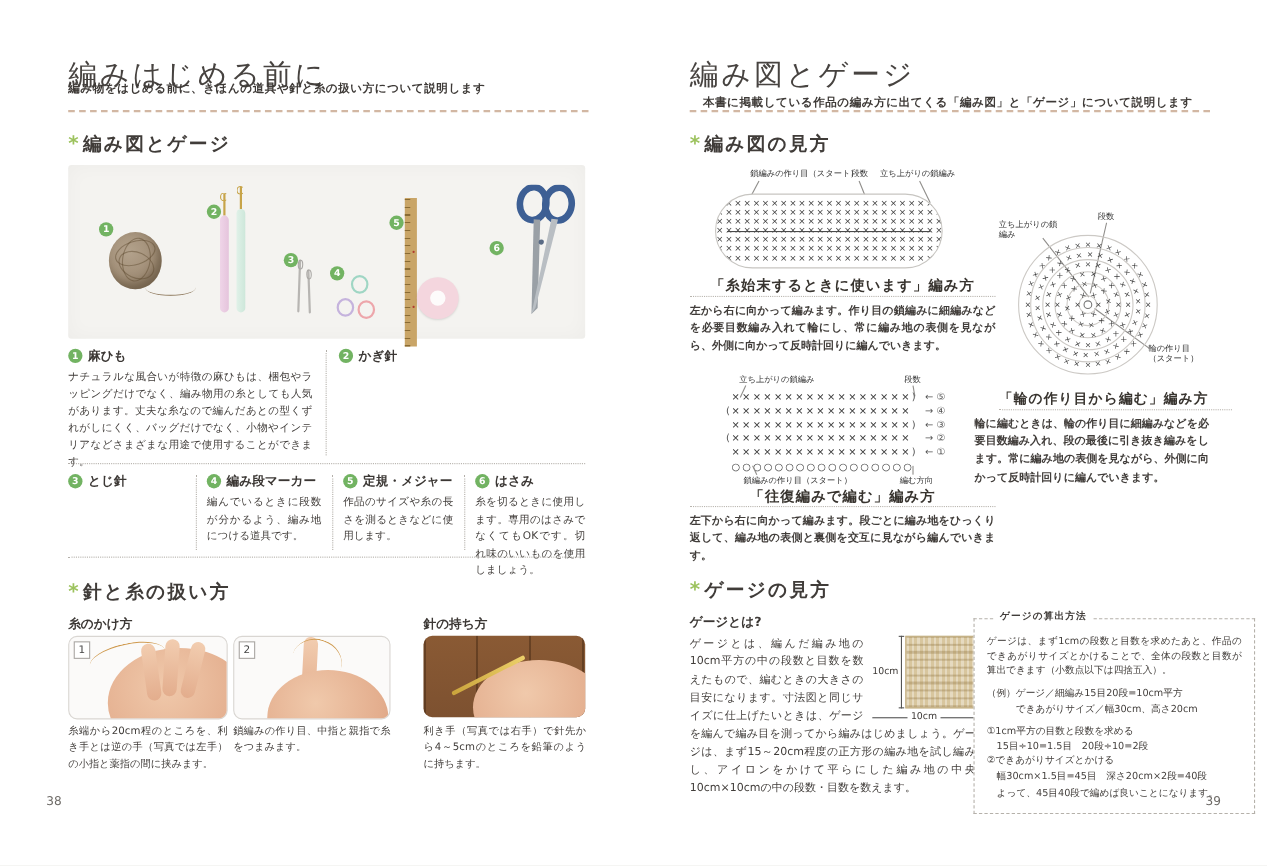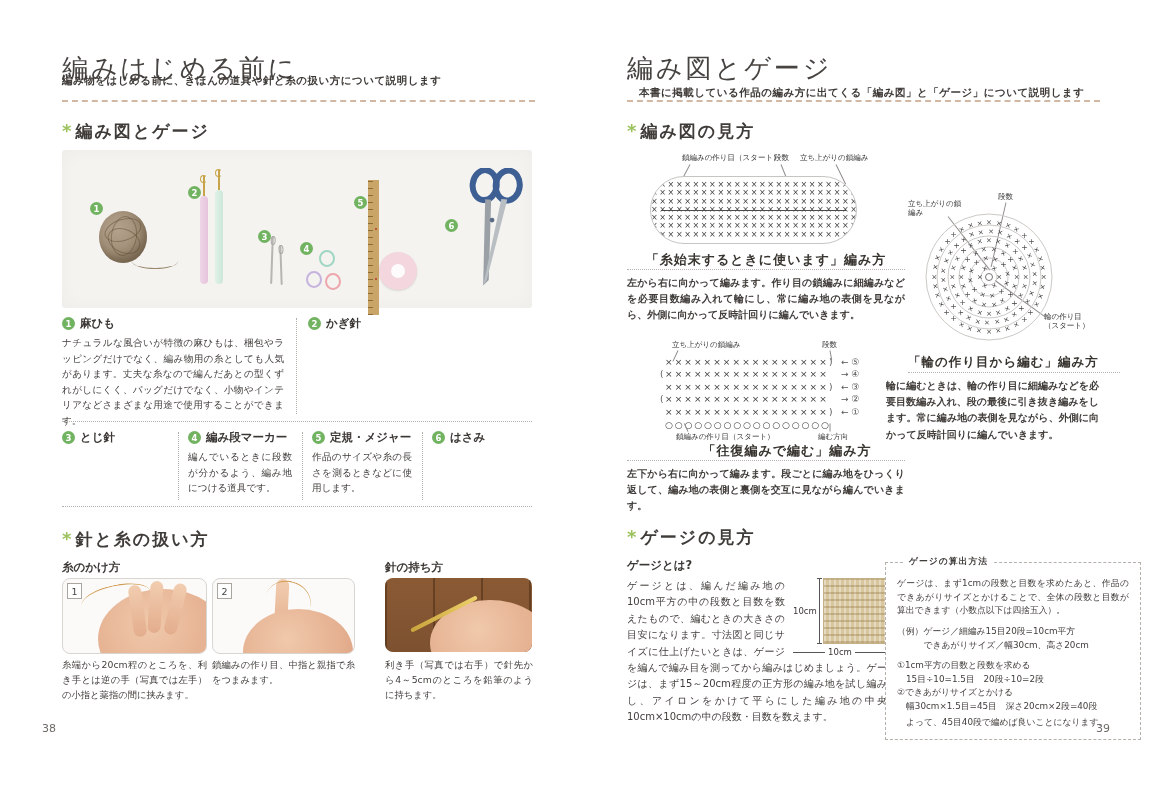--- a/index.html
+++ b/index.html
@@ -192,20 +192,21 @@
           <span>定規・メジャー</span>
         </h3>
       <p>作品のサイズや糸の長さを測るときなどに使用します。</p>
     </div>
     <div class="abs vdot" style="left:422px;top:432px;height:68px;"></div>
     <div class="abs tool-item" style="left:432px;top:430px;width:100px;">
       <h3>
           <span class="badge">6</span>
           <span>はさみ</span>
         </h3>
+      <p>糸を切るときに使用します。専用のはさみでなくてもOKです。切れ味のいいものを使用しましょう。</p>
     </div>
     <div class="abs hdot" style="left:62px;top:506px;width:470px;"></div>
 
     <h2 class="abs sec-head" style="left:62px;top:530px;margin:0;"><span class="ast">*</span><span>針と糸の扱い方</span></h2>
     <div class="abs sub-head" style="left:62px;top:560px;">糸のかけ方</div>
     <div class="abs sub-head" style="left:385px;top:560px;">針の持ち方</div>
 
     <div class="photo-step" style="left:62px;top:578px;width:143px;height:74px;">
       <span class="stepnum">1</span>
       <div class="hand" style="right:-22px;bottom:-36px;width:130px;height:100px;"></div>
@@ -446,21 +447,21 @@
           <span class="xr">×××××××××××××××××</span>
           <span class="pr">)</span>
           <span class="arr">← ①</span>
         </div>
         <div class="chainrow">○○○○○○○○○○○○○○○○○</div>
       </div>
     <div class="abs dlabel" style="left:676px;top:432px;">鎖編みの作り目（スタート）</div>
     <div class="abs dlabel" style="left:818px;top:432px;">編む方向</div>
     <div class="leader" style="left:688px;top:431px;width:9px;transform:rotate(-115deg);"></div>
     <div class="leader" style="left:830px;top:431px;width:8px;transform:rotate(-90deg);"></div>
-    <div class="abs diag-title" style="left:648px;top:442px;width:278px;">「往復編みで編む」編み方</div>
+    <div class="abs diag-title" style="left:627px;top:442px;width:278px;">「往復編みで編む」編み方</div>
     <div class="abs dot-rule" style="left:627px;top:460px;width:278px;"></div>
     <div class="abs diag-desc" style="left:627px;top:466px;width:278px;">左下から右に向かって編みます。段ごとに編み地をひっくり返して、編み地の表側と裏側を交互に見ながら編んでいきます。</div>
 
     <h2 class="abs sec-head" style="left:627px;top:528px;margin:0;"><span class="ast">*</span><span>ゲージの見方</span></h2>
     <div class="abs sub-head" style="left:627px;top:558px;">ゲージとは?</div>
 
     <div class="abs" style="left:627px;top:578px;width:260px;">
       <div class="swatch-float">
         <div class="sw-row">
           <span class="sw-sidelabel">10cm</span>

